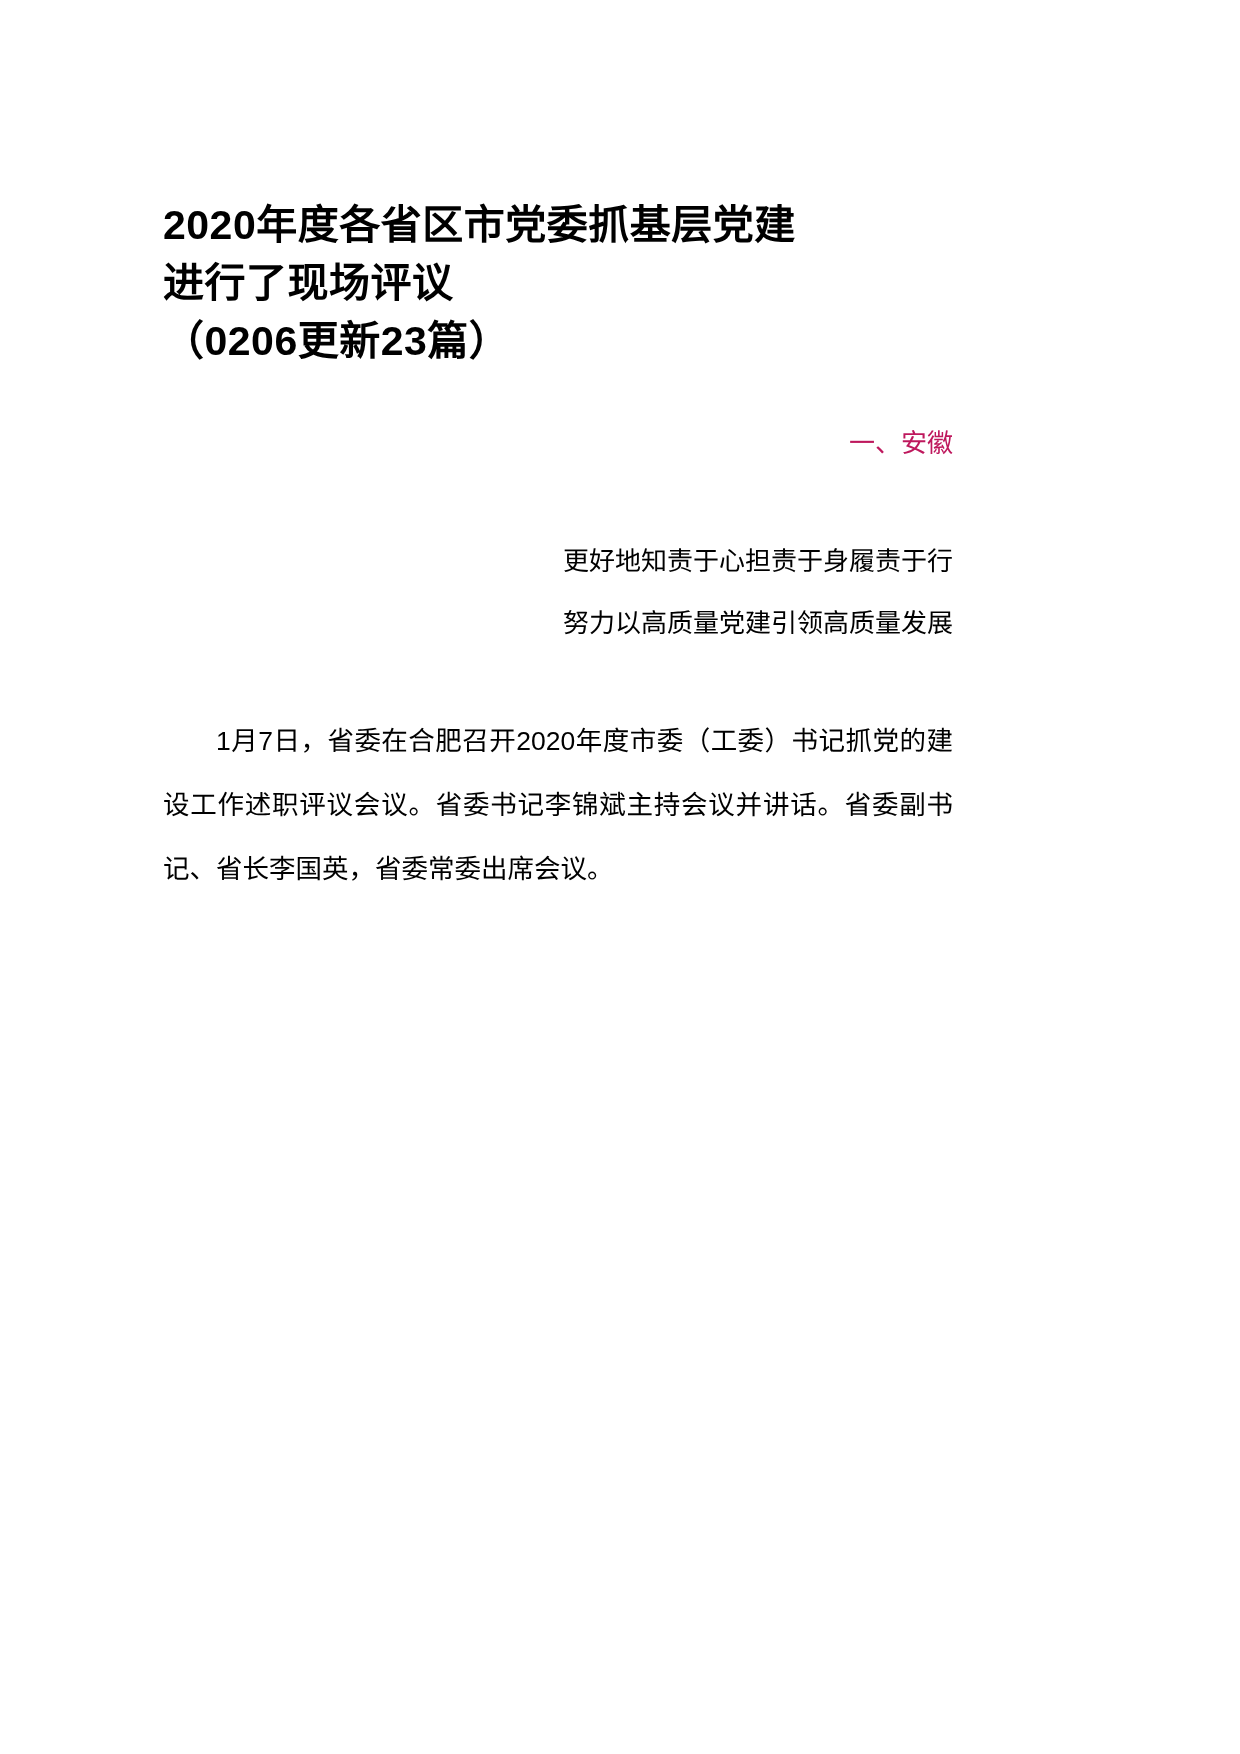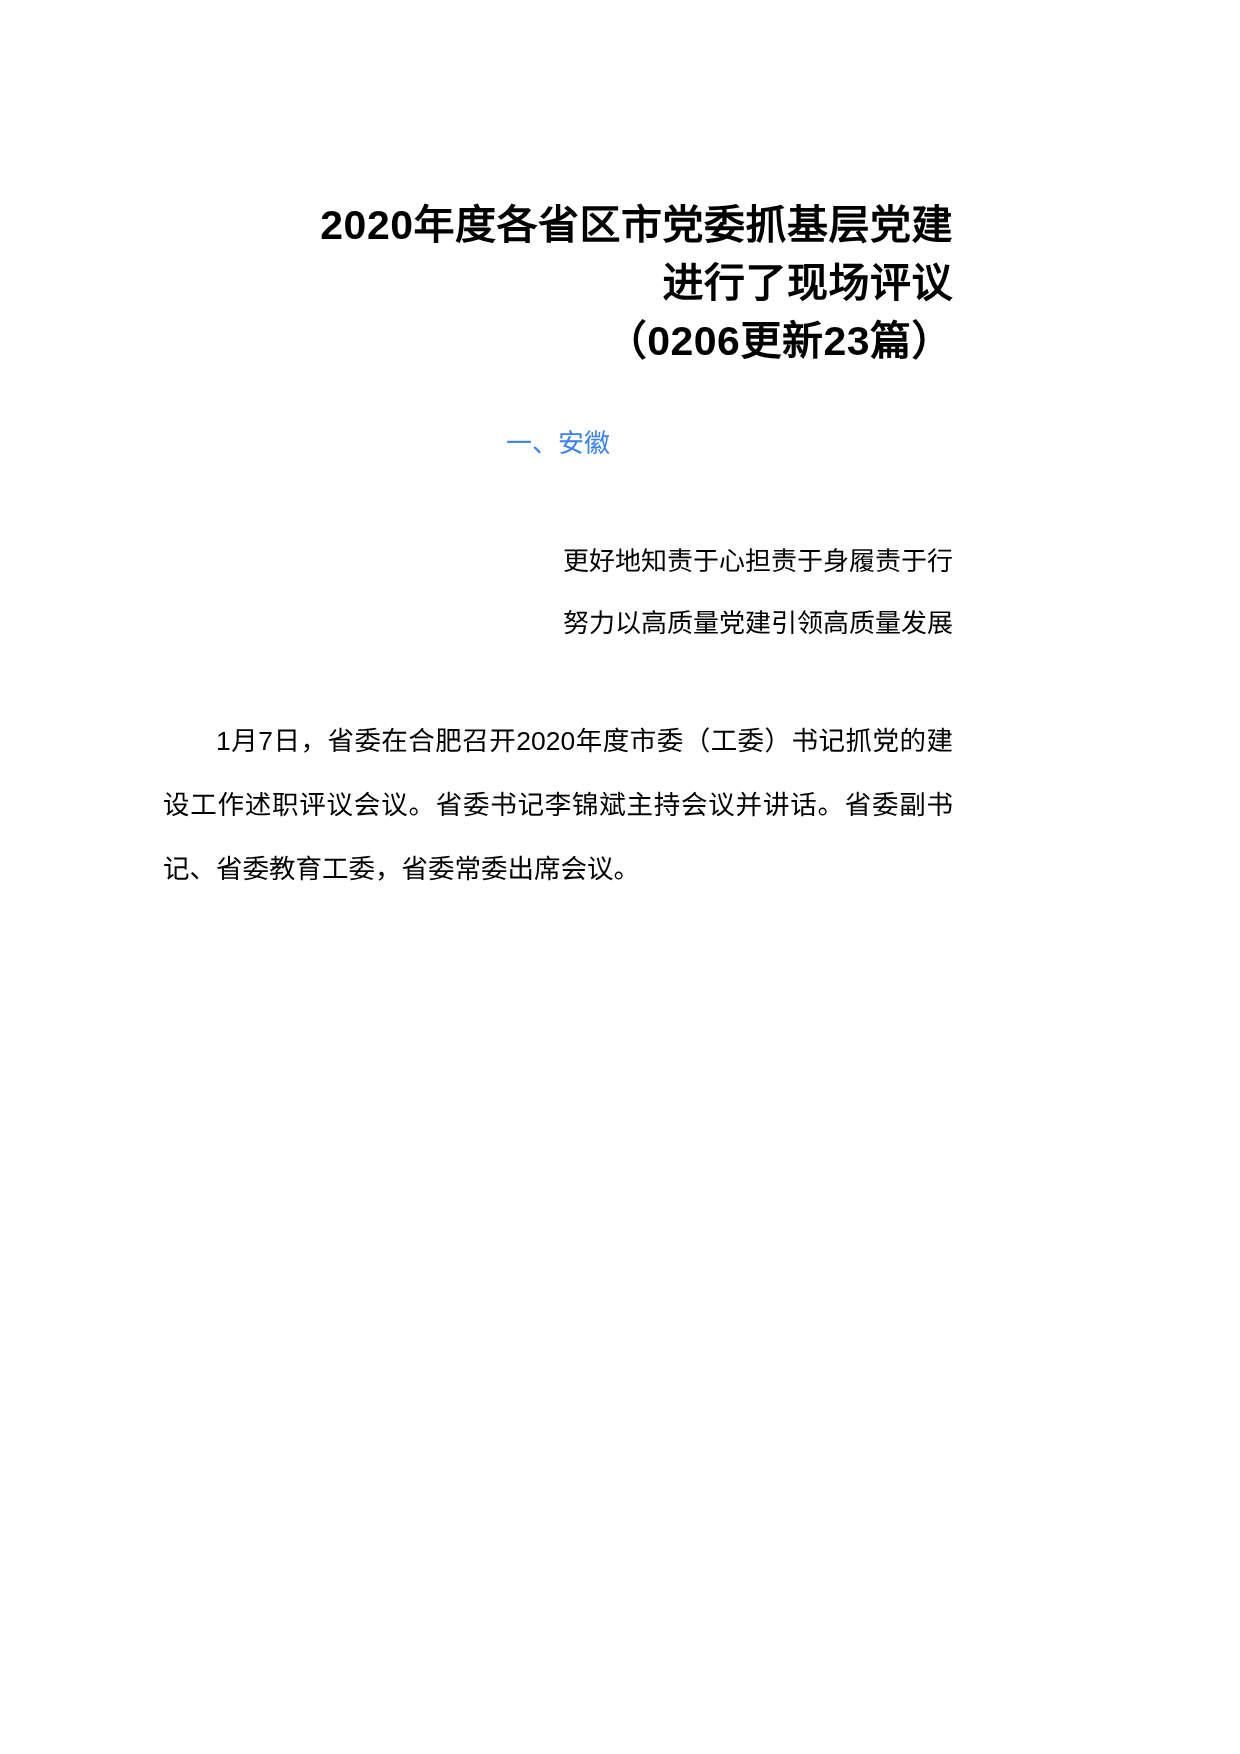--- a/index.html
+++ b/index.html
@@ -29,38 +29,38 @@
     width: 790px;
   }
 
   
   .doc-title {
     margin: 0;
     padding-top: 196px;
     font-size: 41px;
     font-weight: 700;
     line-height: 58px;
-    text-align: right;
+    text-align: left;
     letter-spacing: 0.5px;
     color: #000000;
   }
   .doc-title .title-line {
     display: block;
     white-space: nowrap;
   }
 
   
   .section-heading {
     margin: 0;
     padding-top: 53px;
     font-size: 26px;
     font-weight: 400;
     line-height: 40px;
-    text-align: center;
-    color: #3b82f6;
+    text-align: right;
+    color: #be185d;
   }
 
   
   .subtitle-block {
     padding-top: 70px;
   }
   .subtitle-line {
     display: block;
     font-size: 26px;
     font-weight: 400;
@@ -103,17 +103,17 @@
     </h1>
 
     <h2 class="section-heading">一、安徽</h2>
 
     <div class="subtitle-block">
       <span class="subtitle-line">更好地知责于心担责于身履责于行</span>
       <span class="subtitle-line">努力以高质量党建引领高质量发展</span>
     </div>
 
     <div class="body-block">
-      <p class="body-para">1月7日，省委在合肥召开2020年度市委（工委）书记抓党的建设工作述职评议会议。省委书记李锦斌主持会议并讲话。省委副书记、省委教育工委，省委常委出席会议。</p>
+      <p class="body-para">1月7日，省委在合肥召开2020年度市委（工委）书记抓党的建设工作述职评议会议。省委书记李锦斌主持会议并讲话。省委副书记、省长李国英，省委常委出席会议。</p>
     </div>
 
   </div>
 </div>
 
 </body></html>

